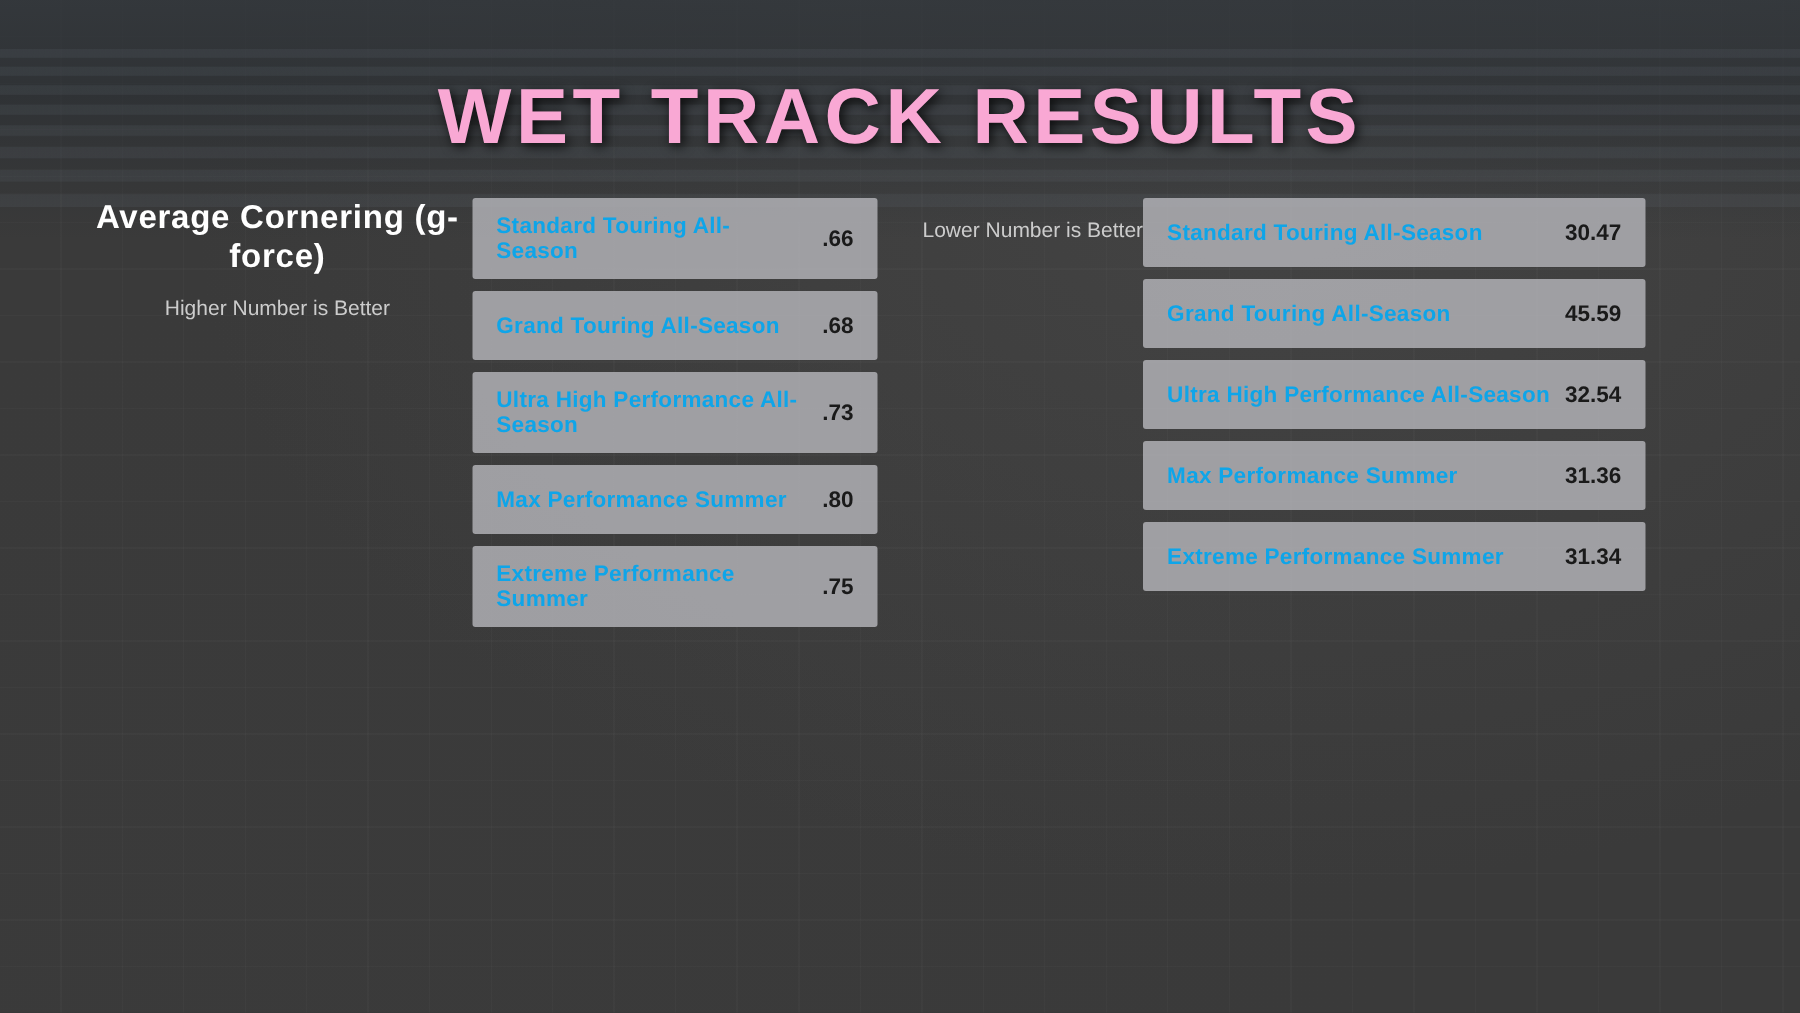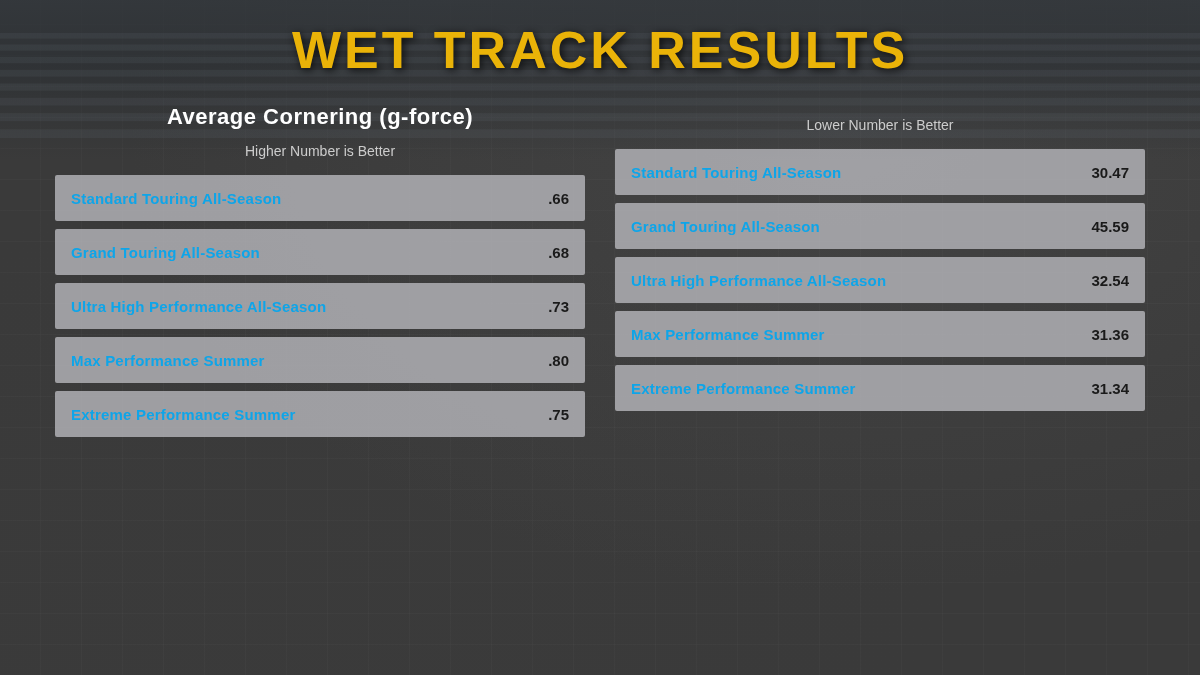--- a/index.html
+++ b/index.html
@@ -81,39 +81,40 @@
       height: 100%;
       display: flex;
       flex-direction: column;
       align-items: center;
       padding: 20px 40px 20px 40px;
     }
 
     .page-title {
       font-size: 52px;
       font-weight: 900;
-      color: #eab308;
+      color: #f9a8d4;
       text-align: center;
       letter-spacing: 3px;
       margin-bottom: 24px;
       text-shadow: 2px 2px 8px rgba(0,0,0,0.8);
+      margin-top: 28px;
     }
 
     .columns {
       display: flex;
       width: 100%;
       gap: 30px;
       justify-content: center;
     }
 
     .column {
       flex: 1;
       max-width: 530px;
       display: flex;
-      flex-direction: column;
+      flex-direction: row;
     }
 
     .column-header {
       text-align: center;
       margin-bottom: 16px;
     }
 
     .column-title {
       font-size: 22px;
       font-weight: 700;

